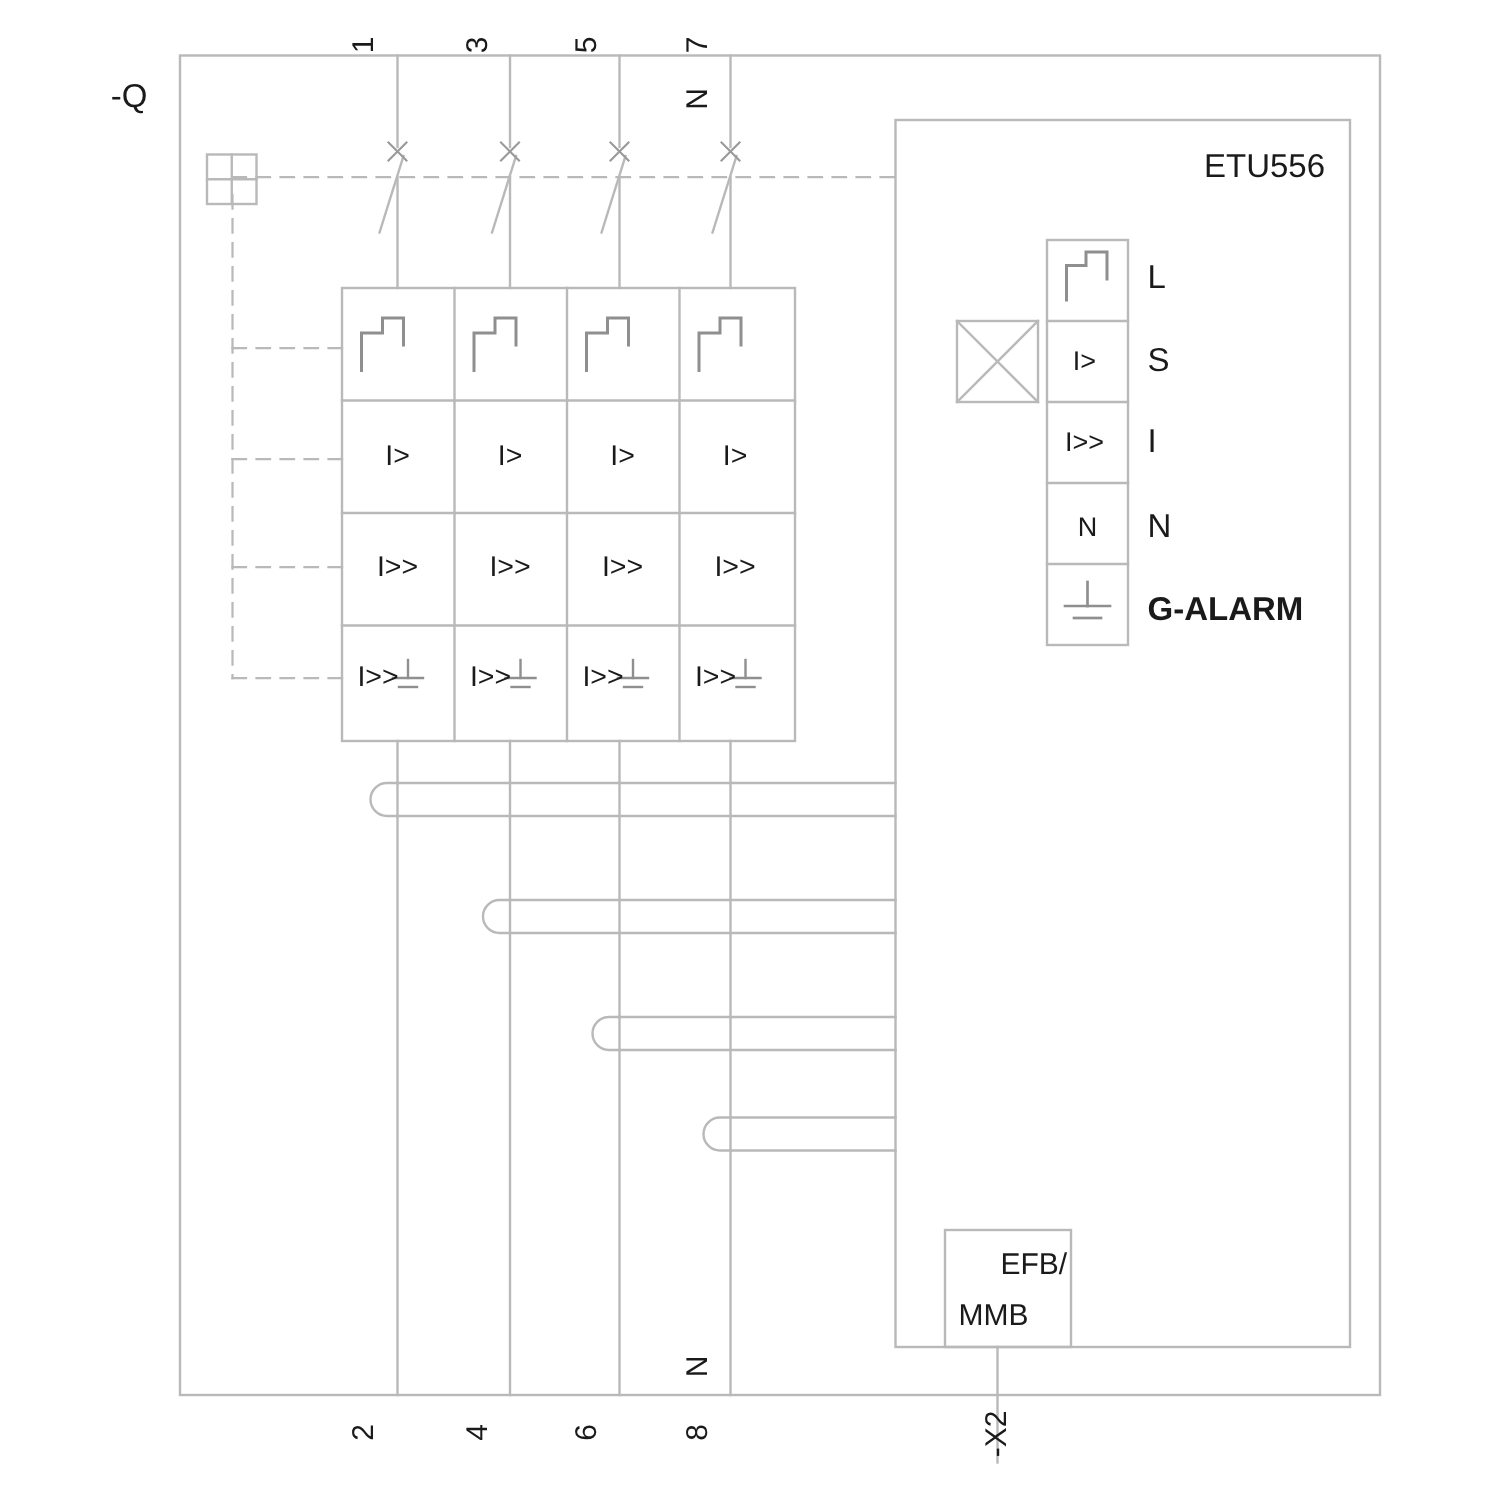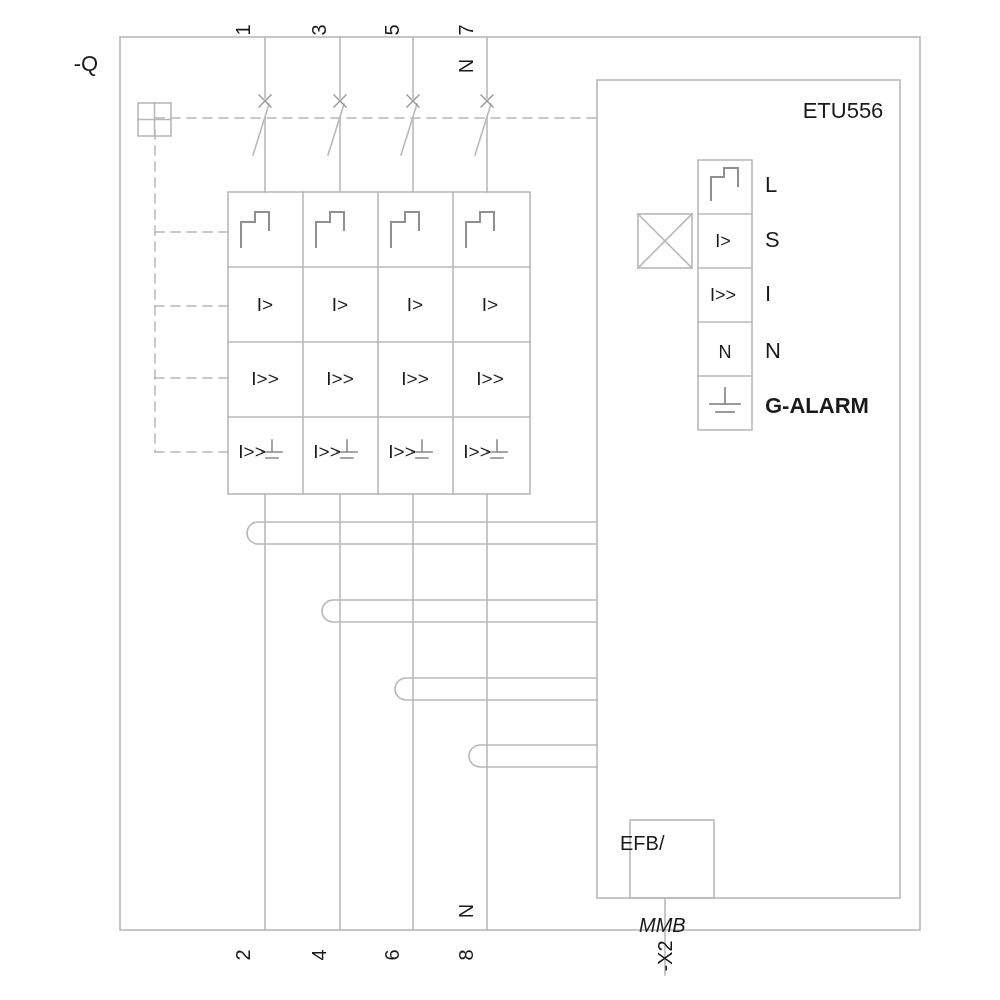--- a/index.html
+++ b/index.html
@@ -229,16 +229,16 @@
   <div class="lbl t18 lbl-c" style="left:723px; top:241px;">I&gt;</div>
   <div class="lbl t18 lbl-c" style="left:723px; top:295px;">I&gt;&gt;</div>
   <div class="lbl t18 lbl-c" style="left:725px; top:352px;">N</div>
 
   <div class="lbl t22" style="left:765px; top:172px;">L</div>
   <div class="lbl t22" style="left:765px; top:227px;">S</div>
   <div class="lbl t22" style="left:765px; top:281px;">I</div>
   <div class="lbl t22" style="left:765px; top:338px;">N</div>
   <div class="lbl t22" style="left:765px; top:393px;font-weight:bold;">G-ALARM</div>
 
-  <div class="lbl t20" style="left:620px; top:832px;">EFB/</div>
-  <div class="lbl t20" style="left:639px; top:914px;font-style:italic;">MMB</div>
+  <div class="lbl t20" style="left:667px; top:832px;">EFB/</div>
+  <div class="lbl t20" style="left:639px; top:866px;">MMB</div>
 
 </div>
 
 </body></html>

